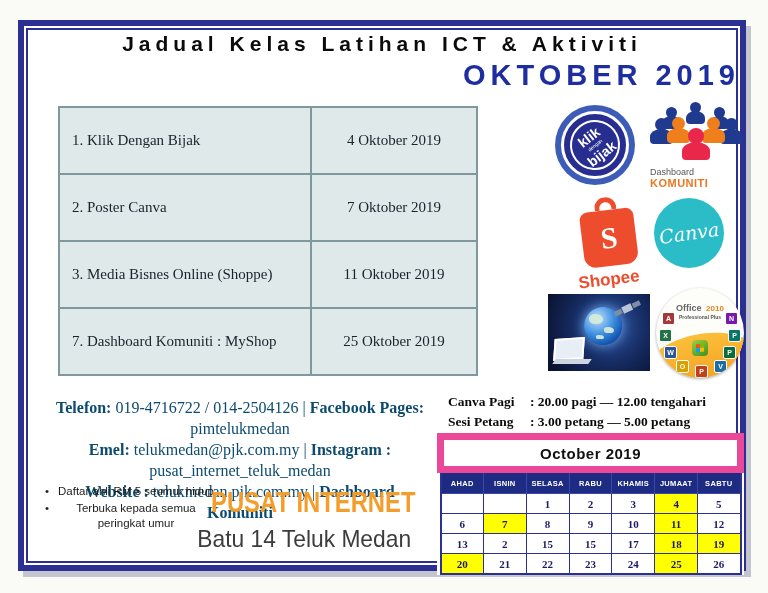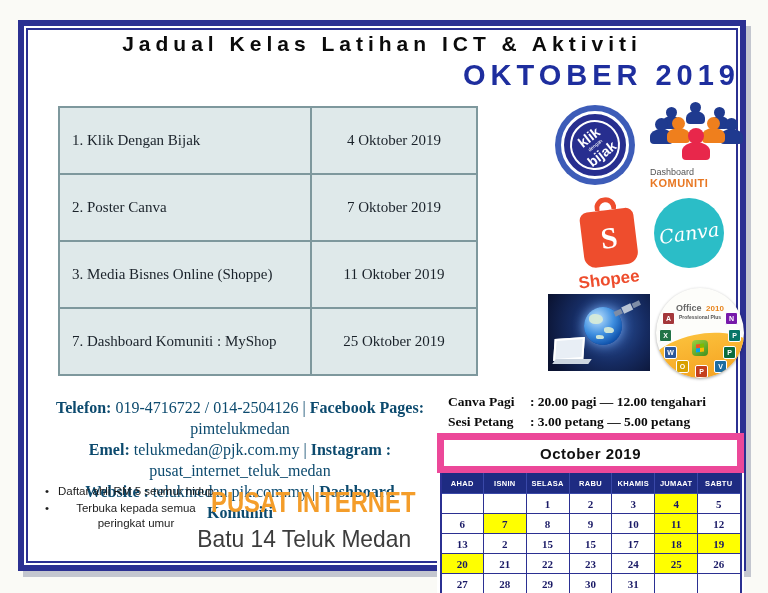--- a/index.html
+++ b/index.html
@@ -371,29 +371,20 @@
         </tr>
         <tr>
           <td class="day hl">20</td>
           <td class="day">21</td>
           <td class="day">22</td>
           <td class="day">23</td>
           <td class="day">24</td>
           <td class="day hl">25</td>
           <td class="day">26</td>
         </tr>
-        <tr>
-          <td class="day">27</td>
-          <td class="day">28</td>
-          <td class="day">29</td>
-          <td class="day">30</td>
-          <td class="day">31</td>
-          <td class="day"></td>
-          <td class="day"></td>
-        </tr>
       </tbody>
   </table>
 
   <div class="reqs">
     <ul>
         <li>
           <span class="dot">•</span>
           <span class="txt">Daftar ahli RM 5 seumur hidup</span>
         </li>
         <li>

